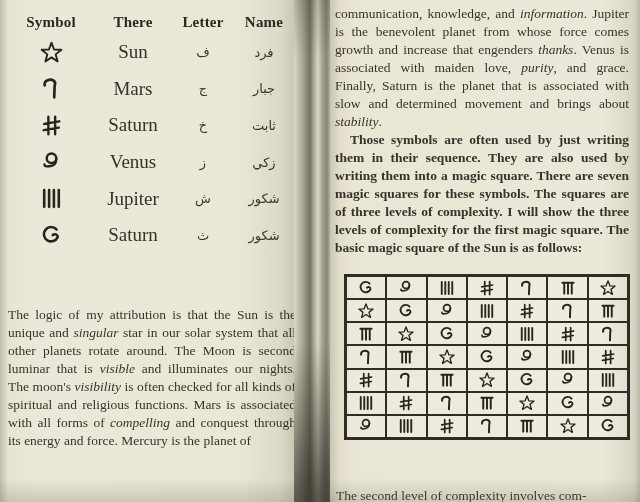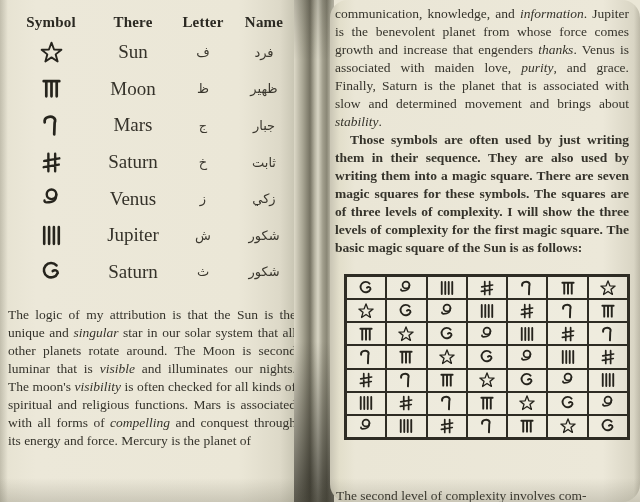--- a/index.html
+++ b/index.html
@@ -11,21 +11,20 @@
     color:#322f27;
   }
   
   .page-left {
     position:absolute; left:0; top:0; width:298px; height:502px;
     background:linear-gradient(90deg,#e6e2d1 0%,#ece8d9 12%,#ebe7d7 80%,#ddd9c8 94%,#c4c1af 100%);
   }
   .page-right {
     position:absolute; left:330px; top:0; width:310px; height:502px;
     background:linear-gradient(90deg,#c9c5b4 0%,#e2deca 3%,#eae6d6 8%,#ece8d9 88%,#d9d5c4 98%,#bdb9a8 100%);
-    border-radius:18px;
   }
   .gutter {
     position:absolute; left:294px; top:0; width:40px; height:502px;
     background:linear-gradient(90deg,#ddd9c8 0%,#a8a593 22%,#767363 40%,#b8b5a3 52%,#d8d5c4 60%,#a19e8c 72%,#8a8776 82%,#c2bfad 94%,#d5d1c0 100%);
   }
   .gutter::after {
     content:""; position:absolute; inset:0;
     background:linear-gradient(to bottom,rgba(25,24,18,0.18) 0%,rgba(0,0,0,0) 12%,rgba(0,0,0,0) 68%,rgba(25,24,18,0.65) 100%);
   }
   .edge-left {
@@ -121,30 +120,20 @@
                 <use href="#sym-sun" xlink:href="#sym-sun"></use>
               </svg>
             </span>
             <span class="planet-name">Sun</span>
             <span class="ar">ف</span>
             <span class="ar">فرد</span>
           </div>
           <div class="prow">
             <span>
               <svg viewBox="0 0 24 24" class="glyph lg">
-                <use href="#sym-moon" xlink:href="#sym-moon"></use>
-              </svg>
-            </span>
-            <span class="planet-name">Moon</span>
-            <span class="ar">ظ</span>
-            <span class="ar">ظهير</span>
-          </div>
-          <div class="prow">
-            <span>
-              <svg viewBox="0 0 24 24" class="glyph lg">
                 <use href="#sym-mars" xlink:href="#sym-mars"></use>
               </svg>
             </span>
             <span class="planet-name">Mars</span>
             <span class="ar">ج</span>
             <span class="ar">جبار</span>
           </div>
           <div class="prow">
             <span>
               <svg viewBox="0 0 24 24" class="glyph lg">

